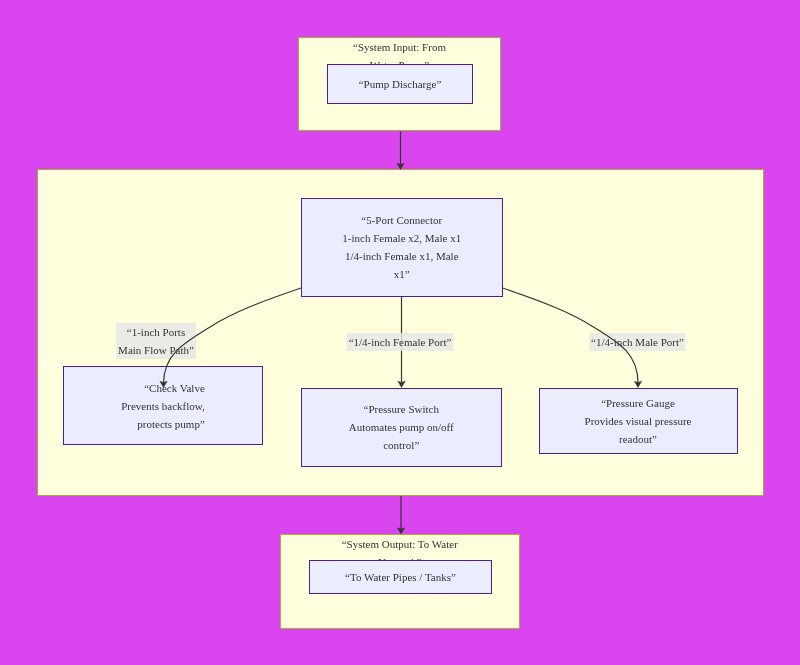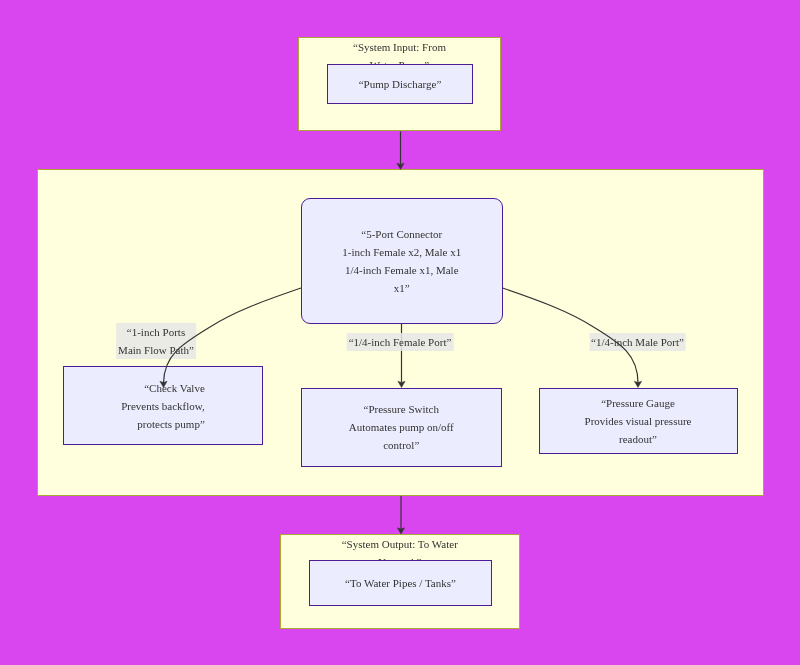--- a/index.html
+++ b/index.html
@@ -83,31 +83,31 @@
       <path d="M 634.4 381.3 L 638 387.5 L 641.6 381.3 L 638 382.5 Z" fill="#333333" stroke="#333333" stroke-width="0.5"></path>
     </svg>
 <div class="cluster" style="left: 298px; top: 37px; width: 203px; height: 94px;"></div>
     <div class="cluster-title" style="left: 298px; top: 38px; width: 203px;">“System Input: From
 Water Pump”</div>
     <div class="cluster" style="left: 36.5px; top: 169px; width: 727.5px; height: 326.5px;"></div>
     <div class="cluster" style="left: 280px; top: 534px; width: 239.5px; height: 95px;"></div>
     <div class="cluster-title" style="left: 280px; top: 535px; width: 239.5px;">“System Output: To Water
 Network”</div>
     <div class="node" style="left: 327px; top: 63.5px; width: 146px; height: 40px;">“Pump Discharge”</div>
-    <div class="node" style="left: 301px; top: 197.5px; width: 201.5px; height: 126px; border-radius: 9px;">“5-Port Connector
+    <div class="node" style="left: 301px; top: 197.5px; width: 201.5px; height: 99px;">“5-Port Connector
 1-inch Female x2, Male x1
 1/4-inch Female x1, Male
 x1”</div>
     <div class="node" style="left: 63px; top: 366px; width: 200px; height: 79px; text-align: right;">“Check Valve
 Prevents backflow,
 protects pump”</div>
     <div class="node" style="left: 300.5px; top: 387.5px; width: 201.5px; height: 79px;">“Pressure Switch
 Automates pump on/off
 control”</div>
     <div class="node" style="left: 538.5px; top: 387.5px; width: 199px; height: 66px;">“Pressure Gauge
 Provides visual pressure
 readout”</div>
-    <div class="node" style="left: 309px; top: 560px; width: 183px; height: 46px;">“To Water Pipes / Tanks”</div>
+    <div class="node" style="left: 309px; top: 560px; width: 183px; height: 34px;">“To Water Pipes / Tanks”</div>
     <div class="edge-label" style="left: 156px; top: 341.3px;">“1-inch Ports
 Main Flow Path”</div>
     <div class="edge-label" style="left: 400px; top: 342.1px;">“1/4-inch Female Port”</div>
     <div class="edge-label" style="left: 637.5px; top: 342.1px;">“1/4-inch Male Port”</div>
   </div>
 
 </body></html>

